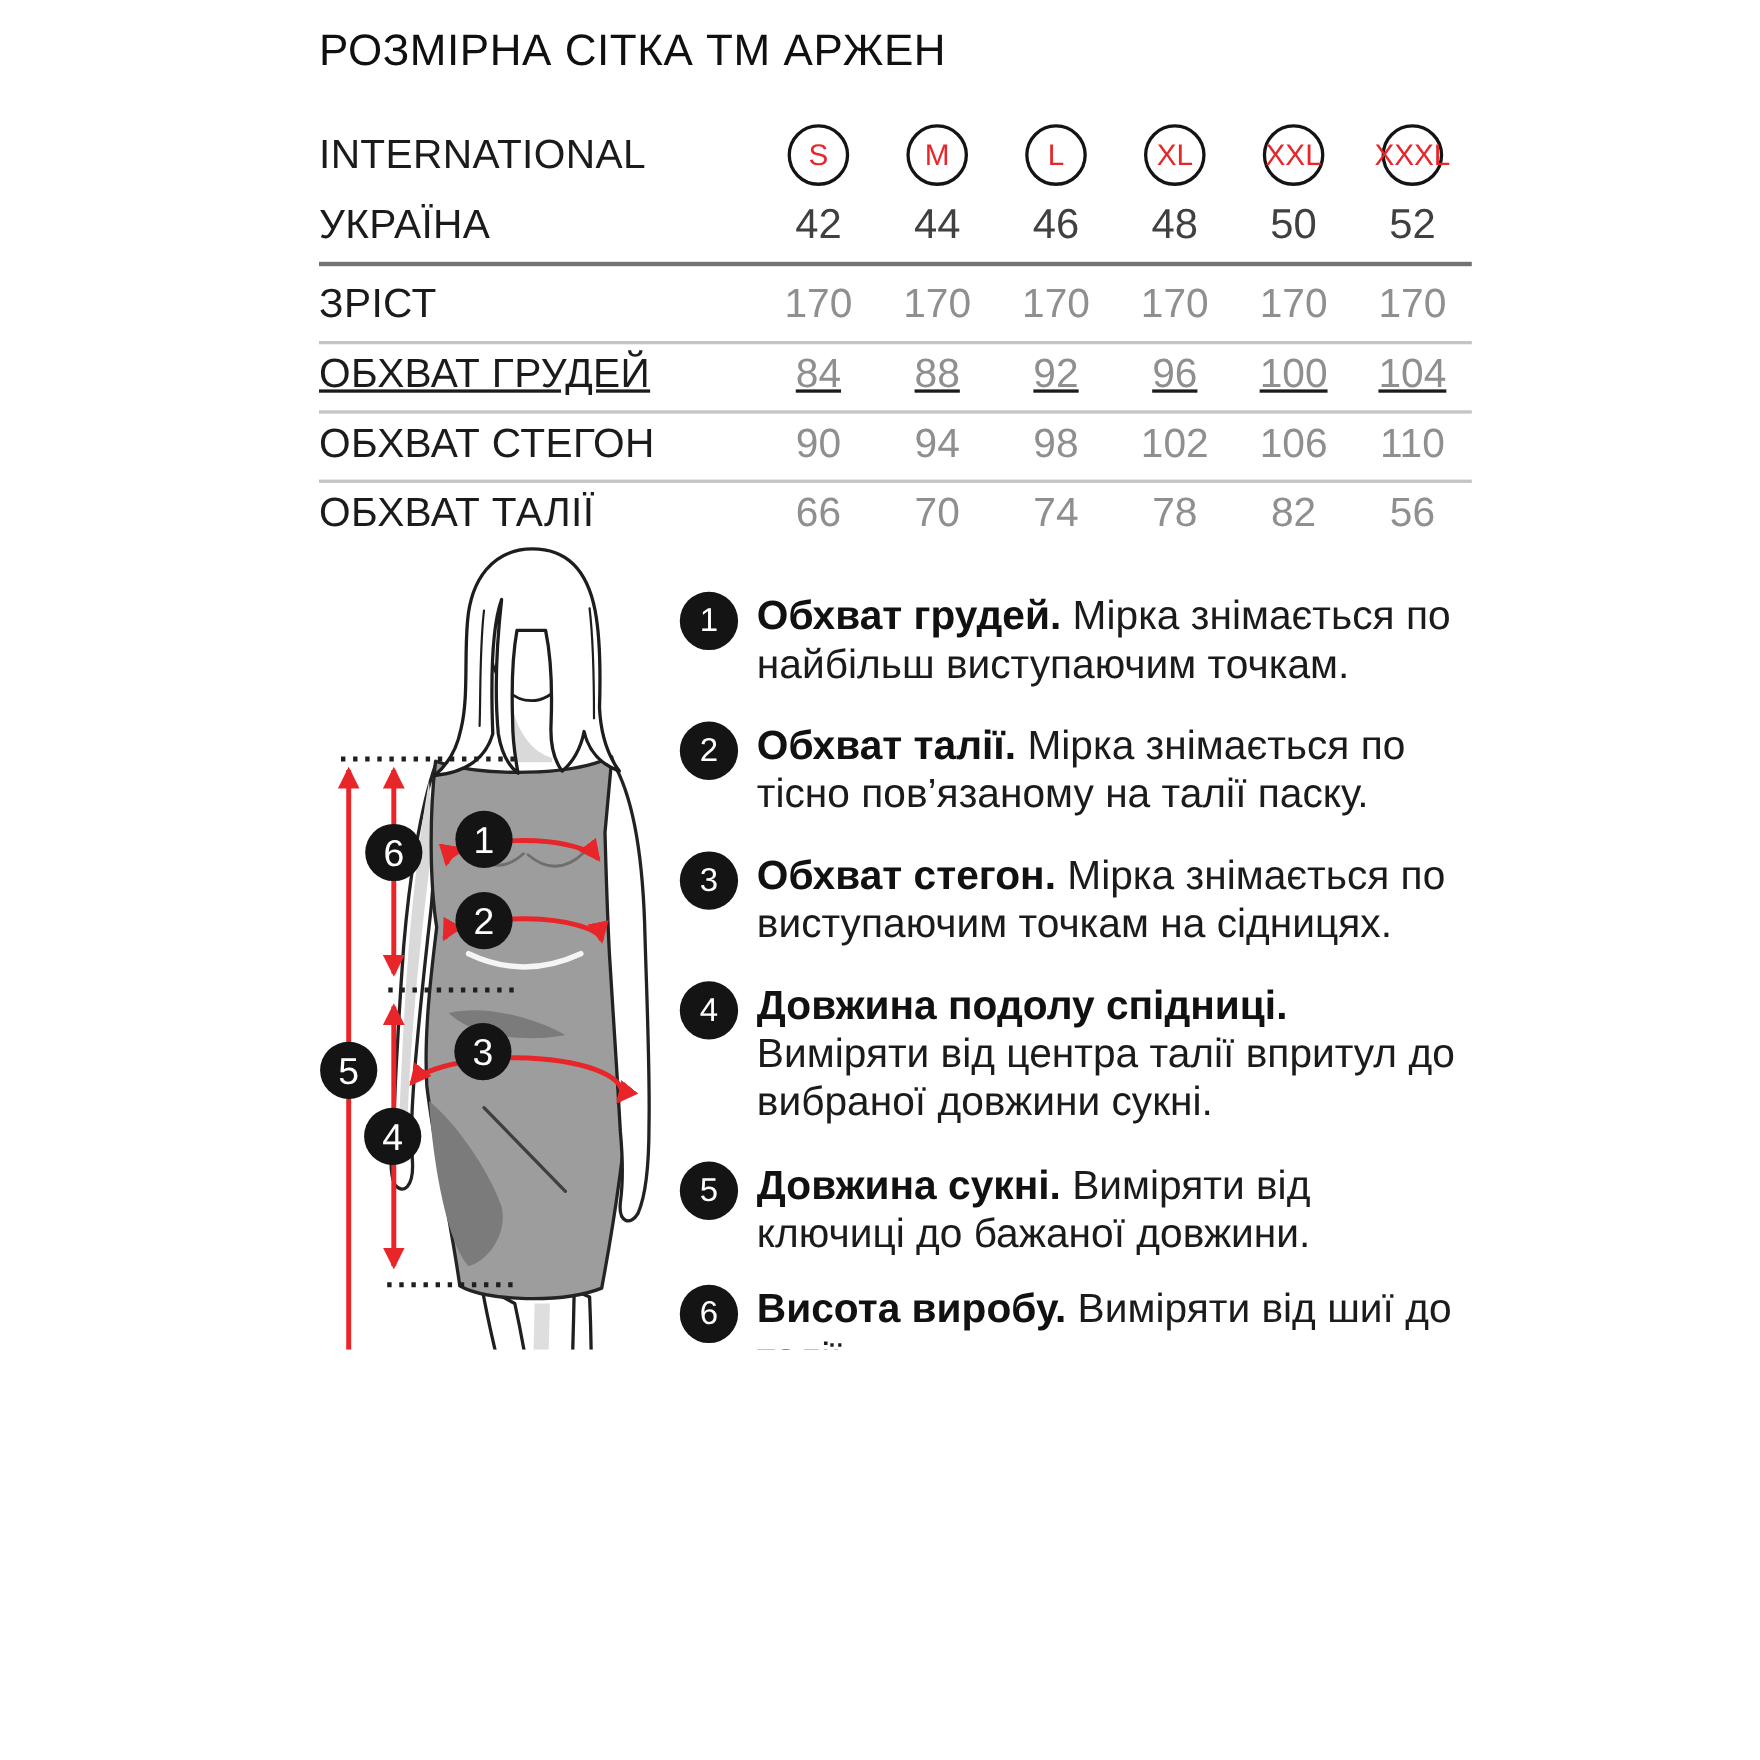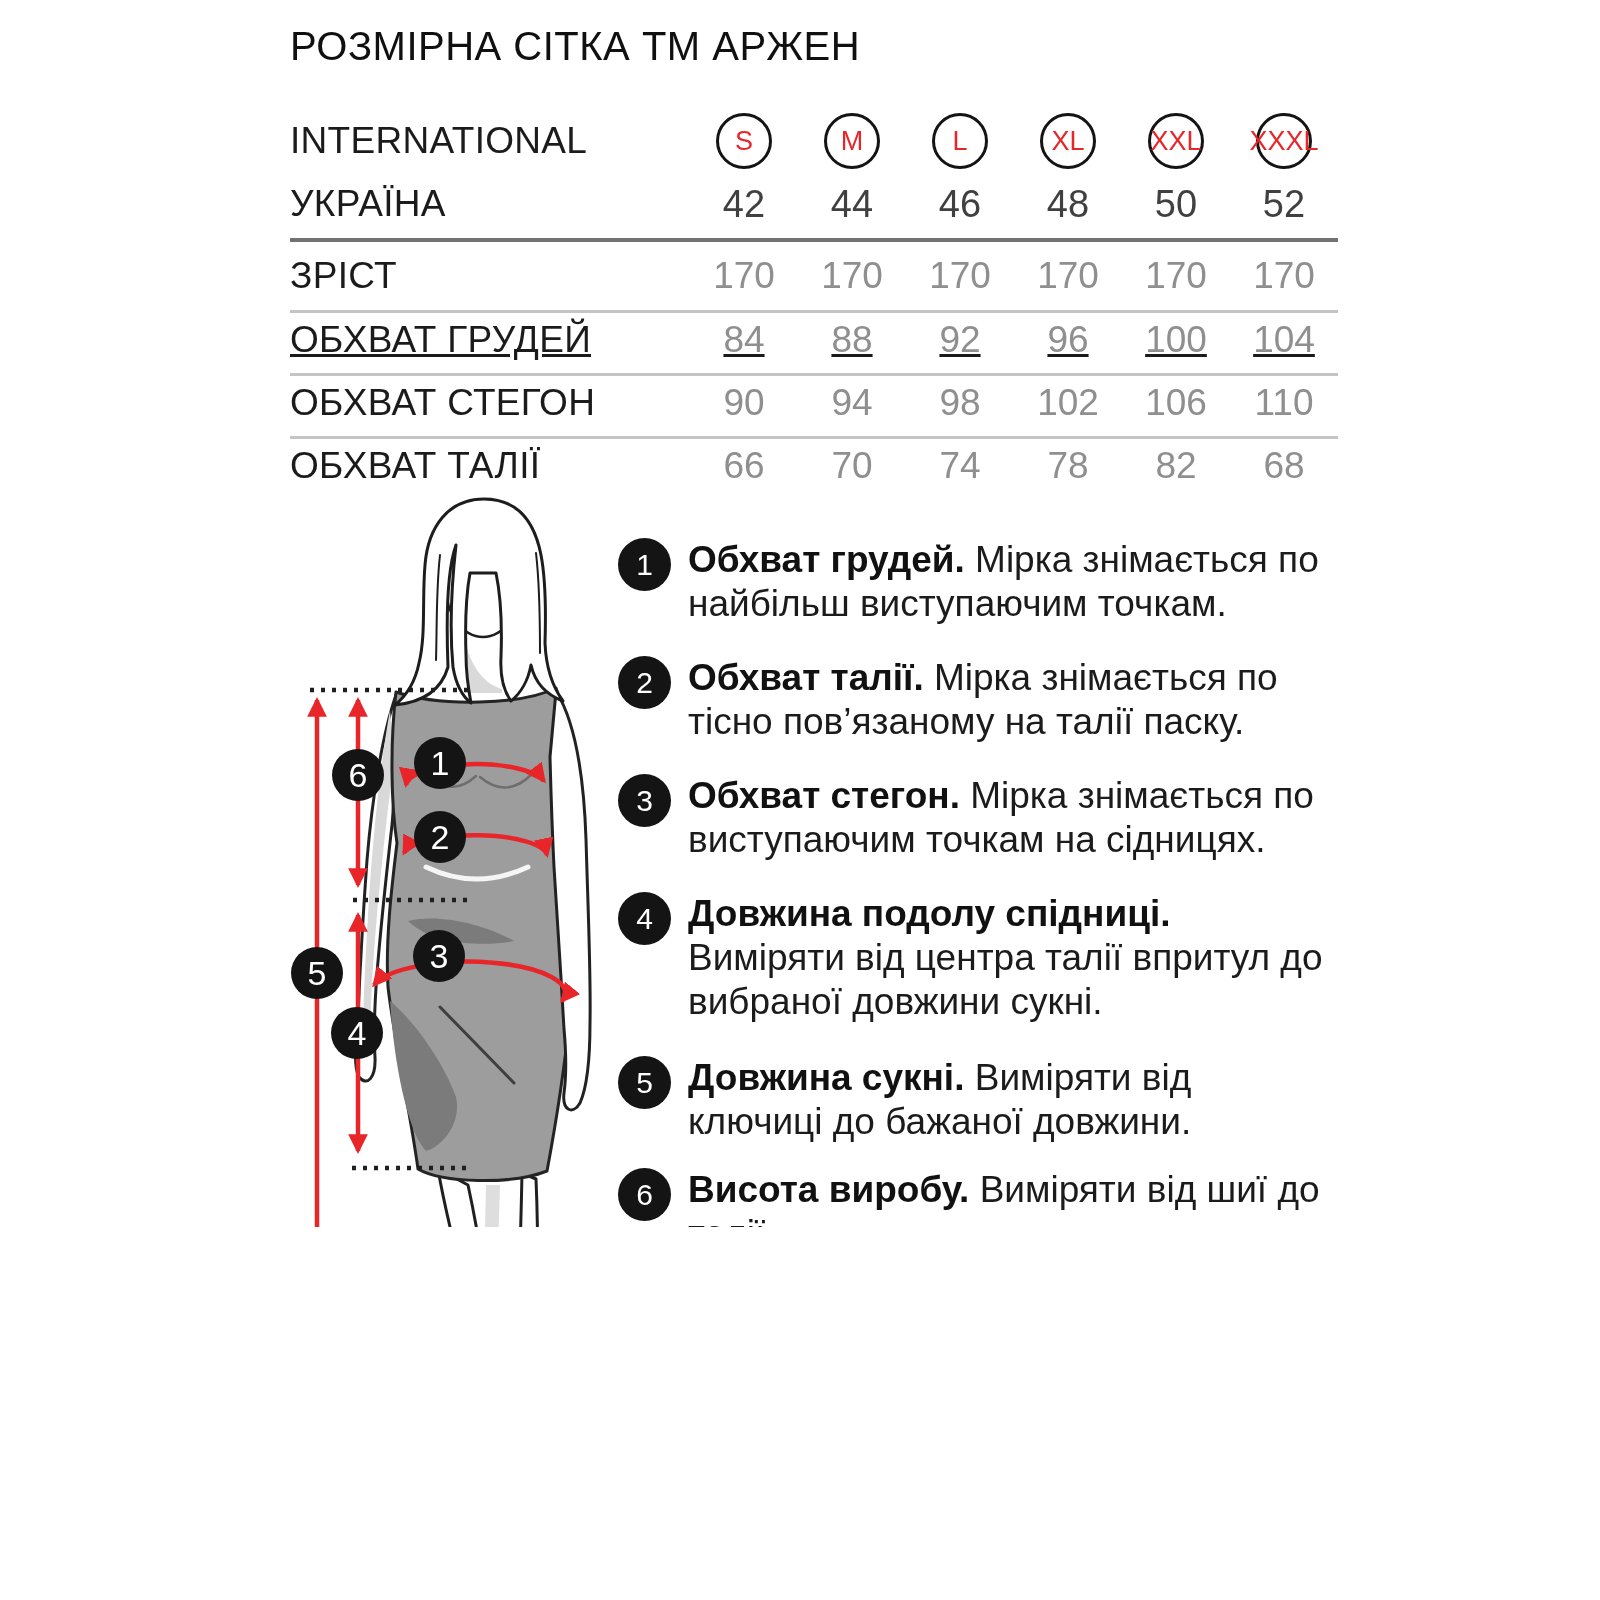--- a/index.html
+++ b/index.html
@@ -94,21 +94,21 @@
         <div class="t-val">106</div>
         <div class="t-val">110</div>
       </div>
       <div class="t-row muted" style="top: 442px; height: 48px;">
         <div class="t-label">ОБХВАТ ТАЛІЇ</div>
         <div class="t-val">66</div>
         <div class="t-val">70</div>
         <div class="t-val">74</div>
         <div class="t-val">78</div>
         <div class="t-val">82</div>
-        <div class="t-val">68</div>
+        <div class="t-val">56</div>
       </div>
       <div class="sep dark" style="top: 238px;"></div>
       <div class="sep" style="top: 310px;"></div>
       <div class="sep" style="top: 373px;"></div>
       <div class="sep" style="top: 436px;"></div>
     </div>
 
   <svg class="figure" width="360" height="1100" viewBox="0 0 360 1100">
     <defs>
       <marker id="ah" viewBox="0 0 10 10" refX="8.5" refY="5" markerWidth="4.4" markerHeight="4.4" orient="auto-start-reverse">

